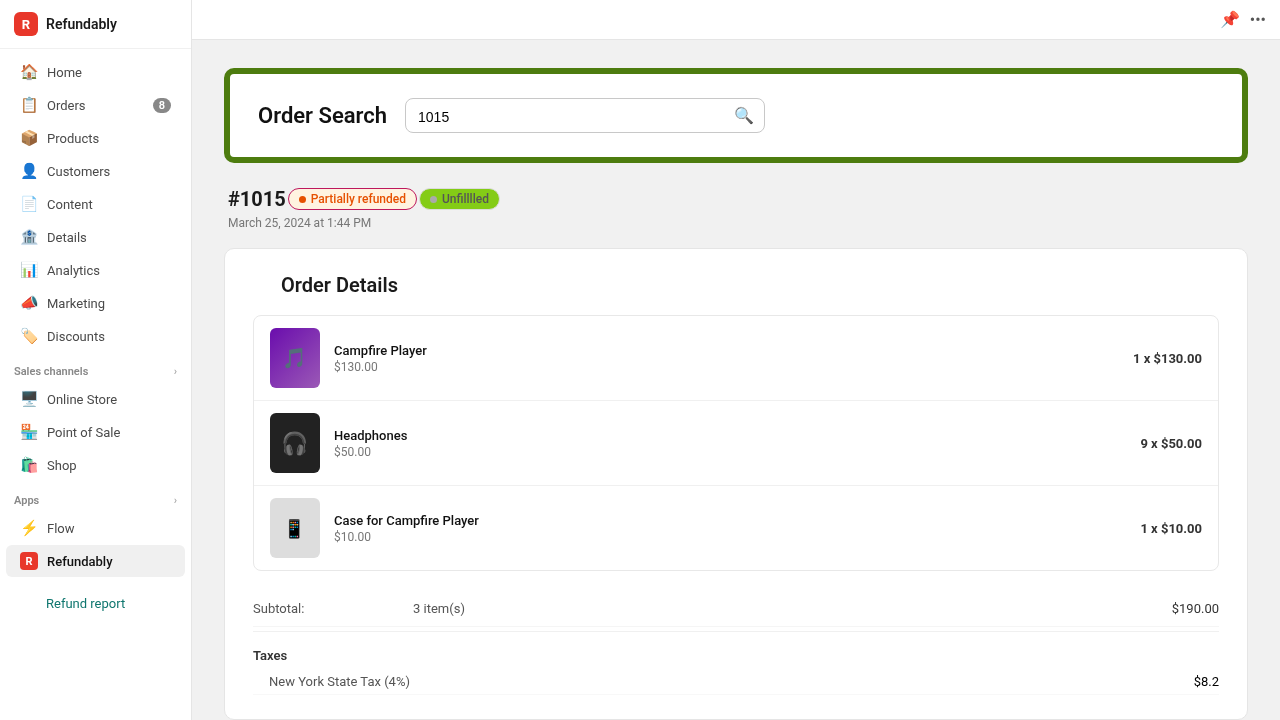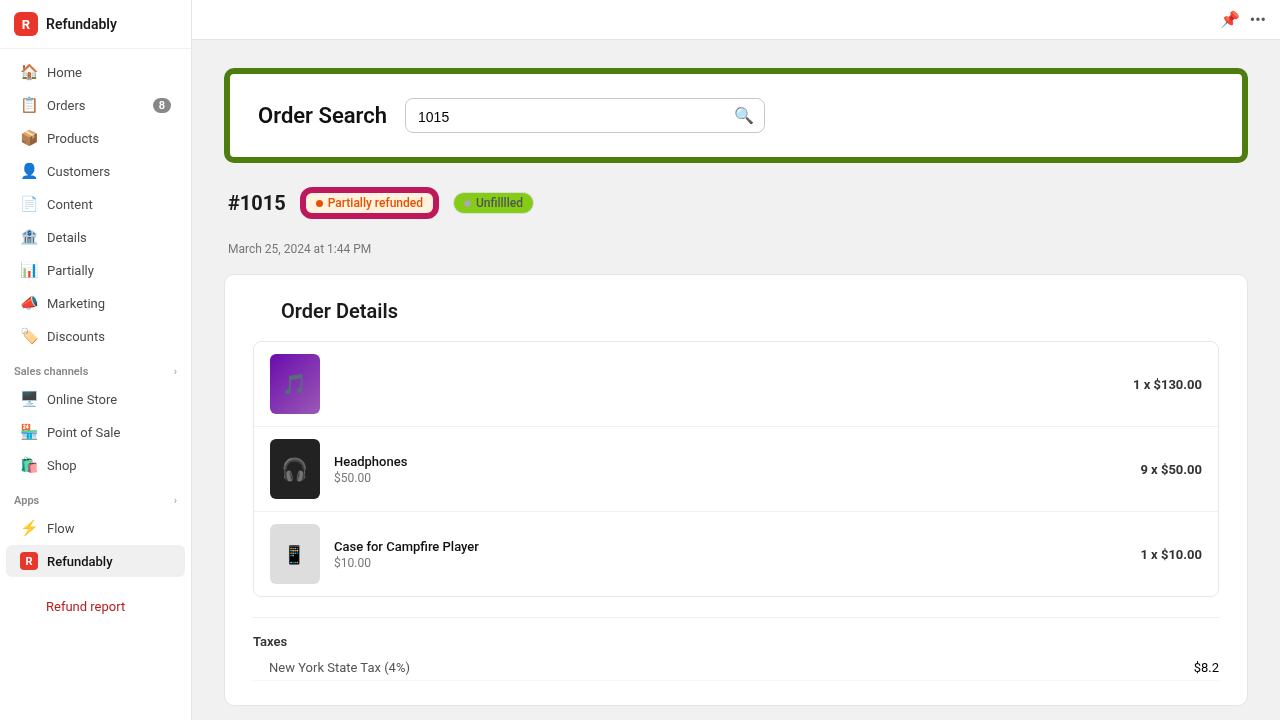--- a/index.html
+++ b/index.html
@@ -63,26 +63,26 @@
       color: #888;
       font-weight: 600;
       padding: 12px 14px 4px 14px;
       display: flex;
       align-items: center;
       justify-content: space-between;
     }
     .section-label-chevron { font-size: 11px; color: #aaa; }
 
     .sub-item {
-      padding: 21px 14px 5px 40px;
-      color: #b91c1c;
+      padding: 2px 14px 5px 40px;
+      color: #0f766e;
       cursor: pointer;
       font-size: 13px;
       border-radius: 6px;
-      margin: 1px 6px;
+      margin: 17px 6px;
     }
 
     
     .topbar {
       height: 40px;
       background: #fff;
       border-bottom: 1px solid #e5e5e5;
       display: flex;
       align-items: center;
       padding: 0 14px;
@@ -151,37 +151,37 @@
     }
 
     
     .order-meta {
       margin-bottom: 18px;
       padding: 0 4px;
     }
     .order-id-row {
       display: flex;
       align-items: center;
-      gap: 14px;
-      margin-bottom: 23px;
+      gap: 2px;
+      margin-bottom: 5px;
     }
     .order-id { font-size: 20px; font-weight: 700; }
     .badge {
       display: inline-flex;
       align-items: center;
       gap: 5px;
       padding: 3px 10px;
       border-radius: 12px;
       font-size: 12px;
       font-weight: 500;
     }
     .badge-partial {
       background: #fff3e0;
       color: #e65100;
-      border: 6px solid #be185d;
+      border: 1px solid #be185d;
     }
     .badge-unfulfilled {
       background: #84cc16;
       color: #555;
       border: 1px solid #ddd;
     }
     .badge-dot {
       width: 7px;
       height: 7px;
       border-radius: 50%;
@@ -306,21 +306,21 @@
     <span>Content</span>
 
   </div>
         <div class="nav-item">
     <span class="nav-icon">🏦</span>
     <span>Details</span>
 
   </div>
         <div class="nav-item">
     <span class="nav-icon">📊</span>
-    <span>Partially</span>
+    <span>Analytics</span>
 
   </div>
         <div class="nav-item">
     <span class="nav-icon">📣</span>
     <span>Marketing</span>
 
   </div>
         <div class="nav-item">
     <span class="nav-icon">🏷️</span>
     <span>Discounts</span>
@@ -403,20 +403,24 @@
     </div>
 
     <div class="order-card">
       <div class="order-card-title">Order Details</div>
 
       <div class="products-section" id="products-container">
           <div class="product-row">
     <div class="thumb-campfire">
               <span style="font-size:20px;">🎵</span>
             </div>
+    <div class="product-info">
+      <div class="product-name">Campfire Player</div>
+      <div class="product-price">$130.00</div>
+    </div>
     <div class="product-qty">1 x $130.00</div>
   </div>
           <div class="product-row">
     <div class="thumb-headphones">
               <span style="font-size:22px;">🎧</span>
             </div>
     <div class="product-info">
       <div class="product-name">Headphones</div>
       <div class="product-price">$50.00</div>
     </div>
@@ -428,20 +432,25 @@
             </div>
     <div class="product-info">
       <div class="product-name">Case for Campfire Player</div>
       <div class="product-price">$10.00</div>
     </div>
     <div class="product-qty">1 x $10.00</div>
   </div>
         </div>
 
       <div>
+        <div class="summary-row">
+          <span class="summary-label">Subtotal:</span>
+          <span class="summary-mid">3 item(s)</span>
+          <span class="summary-val">$190.00</span>
+        </div>
 
         <div class="divider"></div>
         <div class="taxes-header">Taxes</div>
         <div id="taxes-container">
             <div class="tax-row">
     <span class="tax-label">New York State Tax (4%)</span>
     <span class="tax-val">$8.2</span>
   </div>
           </div>
 

